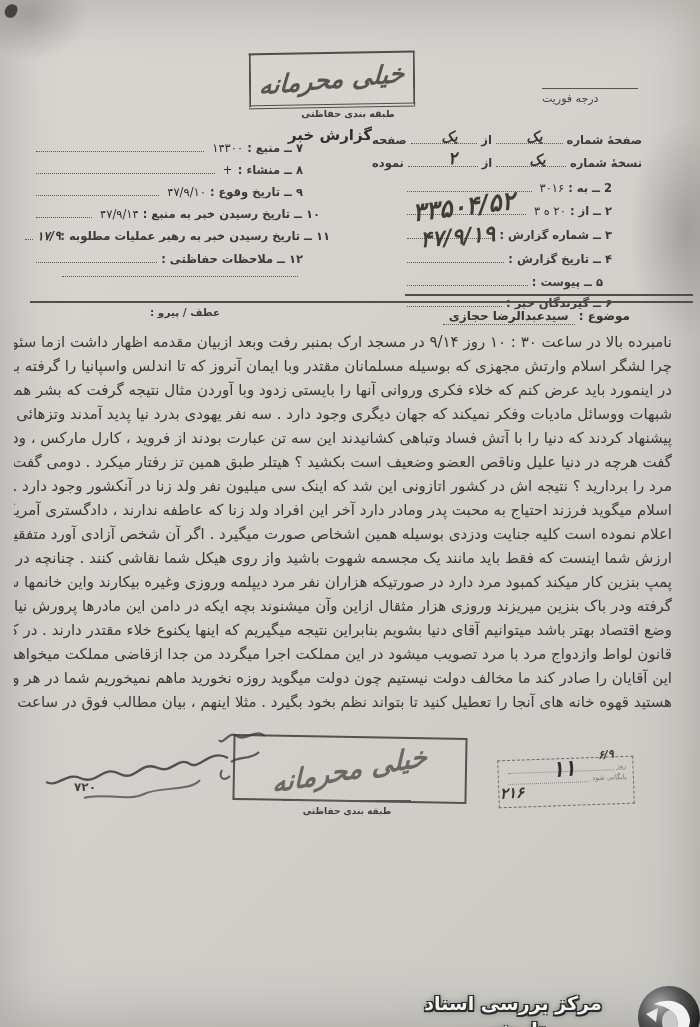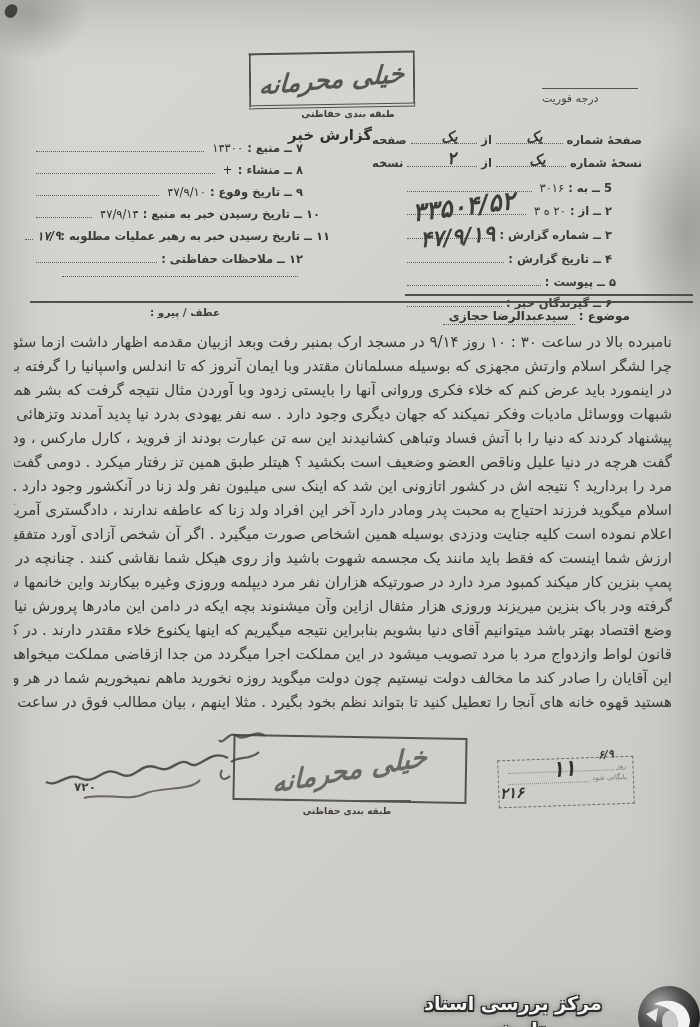--- a/index.html
+++ b/index.html
@@ -109,42 +109,42 @@
   </div>
   <div class="mrow" style="top:156px;right:58px;left:372px;">
     <span class="lbl">نسخهٔ شماره</span>
     <span class="dots">
         <span class="hv">یک</span>
       </span>
     <span class="lbl">از</span>
     <span class="dots">
         <span class="hv" style="font-size:17px;">۲</span>
       </span>
-    <span class="lbl">نسخه</span>
+    <span class="lbl">نموده</span>
   </div>
 
   <div class="mrow" style="top:181px;right:88px;left:403px;">
-    <span class="lbl">5 ــ به :</span>
+    <span class="lbl">2 ــ به :</span>
     <span class="typedv">۳۰۱۶</span>
     <span class="dots"></span>
   </div>
   <div class="mrow" style="top:204px;right:88px;left:403px;">
     <span class="lbl">۲ ــ از :</span>
     <span class="typedv">۲۰ ه ۳</span>
     <span class="dots"></span>
   </div>
   <div class="mrow" style="top:228px;right:88px;left:403px;">
     <span class="lbl">۳ ــ شماره گزارش :</span>
     <span class="dots"></span>
   </div>
   <div class="mrow" style="top:252px;right:88px;left:403px;">
     <span class="lbl">۴ ــ تاریخ گزارش :</span>
     <span class="dots"></span>
   </div>
-  <div class="mrow" style="top:275px;right:84px;left:403px;">
+  <div class="mrow" style="top:275px;right:97px;left:403px;">
     <span class="lbl">۵ ــ پیوست :</span>
     <span class="dots"></span>
   </div>
   <div class="mrow" style="top:296px;right:88px;left:403px;">
     <span class="lbl">۶ ــ گیرندگان خبر :</span>
     <span class="dots"></span>
   </div>
 
   <div class="abs hand hw-report" style="left:412px;top:192px;">۳۳۵۰۴/۵۲</div>
   <div class="abs hand hw-date" style="left:420px;top:224px;">۴۷/۹/۱۹</div>

